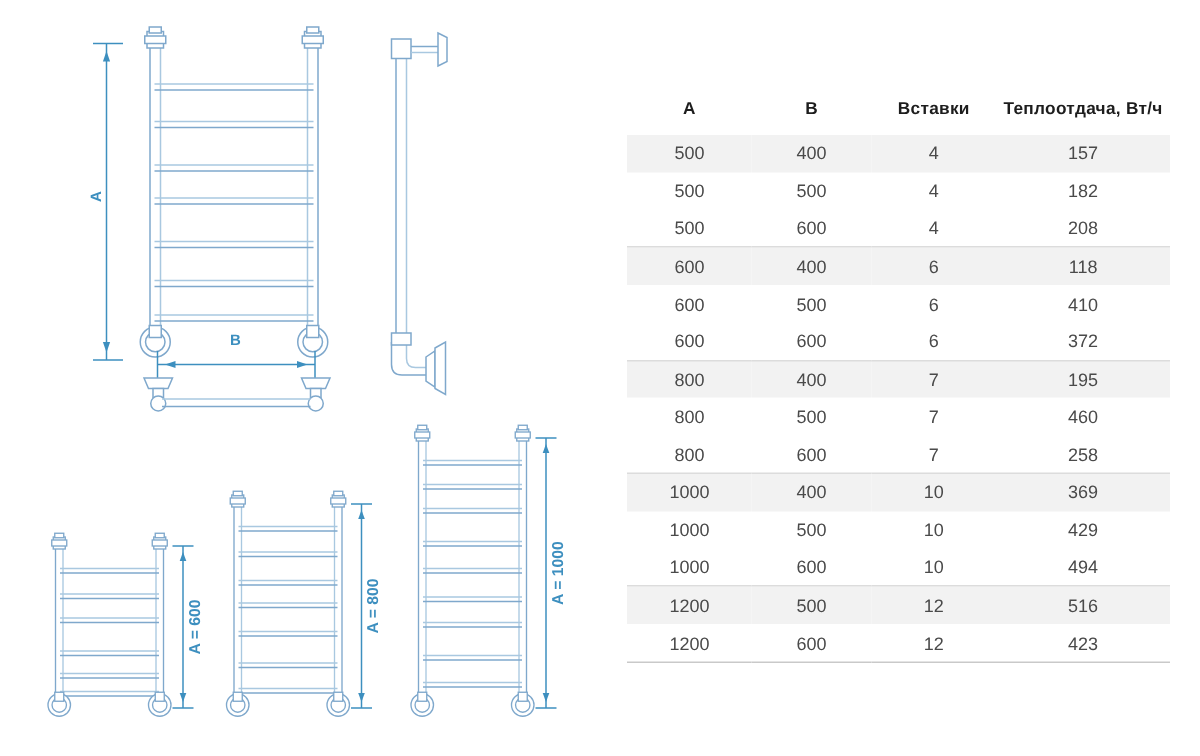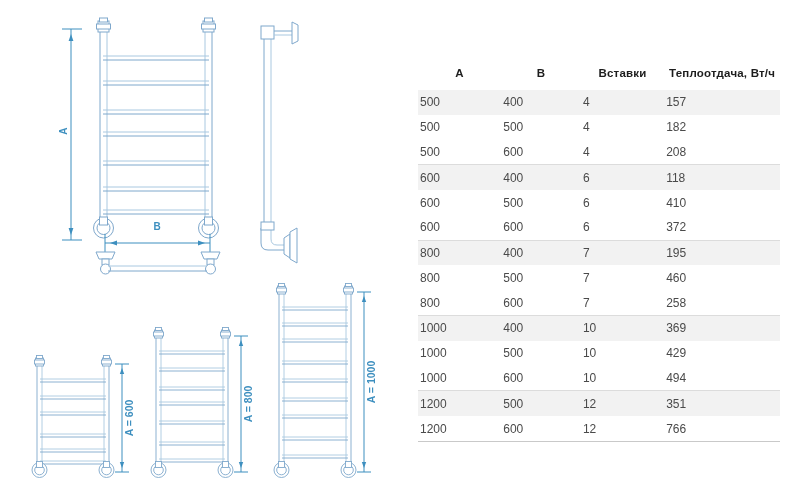--- a/index.html
+++ b/index.html
@@ -21,21 +21,21 @@
   table.spec{
     border-collapse:collapse;width:100%;
     font-size:11.5px;color:#454545;
   }
   table.spec thead th{
     font-size:11.5px;font-weight:bold;color:#1d1d1d;
     padding:7px 2px 11px 2px;text-align:center;
     letter-spacing:.2px;white-space:nowrap;
   }
   table.spec tbody td{
-    padding:5.4px 2px;
+    padding:5.4px 2px;text-align:center;
     color:#4a4a4a;font-size:12px;
   }
   table.spec tbody tr.shaded td{background:#f2f2f2;}
   table.spec tbody tr.grp-end td{border-bottom:1px solid #dcdcdc;}
   table.spec tbody tr.last-row td{border-bottom:1px solid #c9c9c9;}
   col.c-a{width:23%;}
   col.c-b{width:22%;}
   col.c-ins{width:23%;}
   col.c-heat{width:32%;}
 </style>
@@ -354,25 +354,25 @@
           <tr class="grp-end">
             <td>1000</td>
             <td>600</td>
             <td>10</td>
             <td>494</td>
           </tr>
           <tr class="shaded">
             <td>1200</td>
             <td>500</td>
             <td>12</td>
-            <td>351</td>
+            <td>516</td>
           </tr>
           <tr class="last-row">
             <td>1200</td>
             <td>600</td>
             <td>12</td>
-            <td>766</td>
+            <td>423</td>
           </tr>
         </tbody>
     </table>
   </div>
 
 </div>
 
 </body></html>

